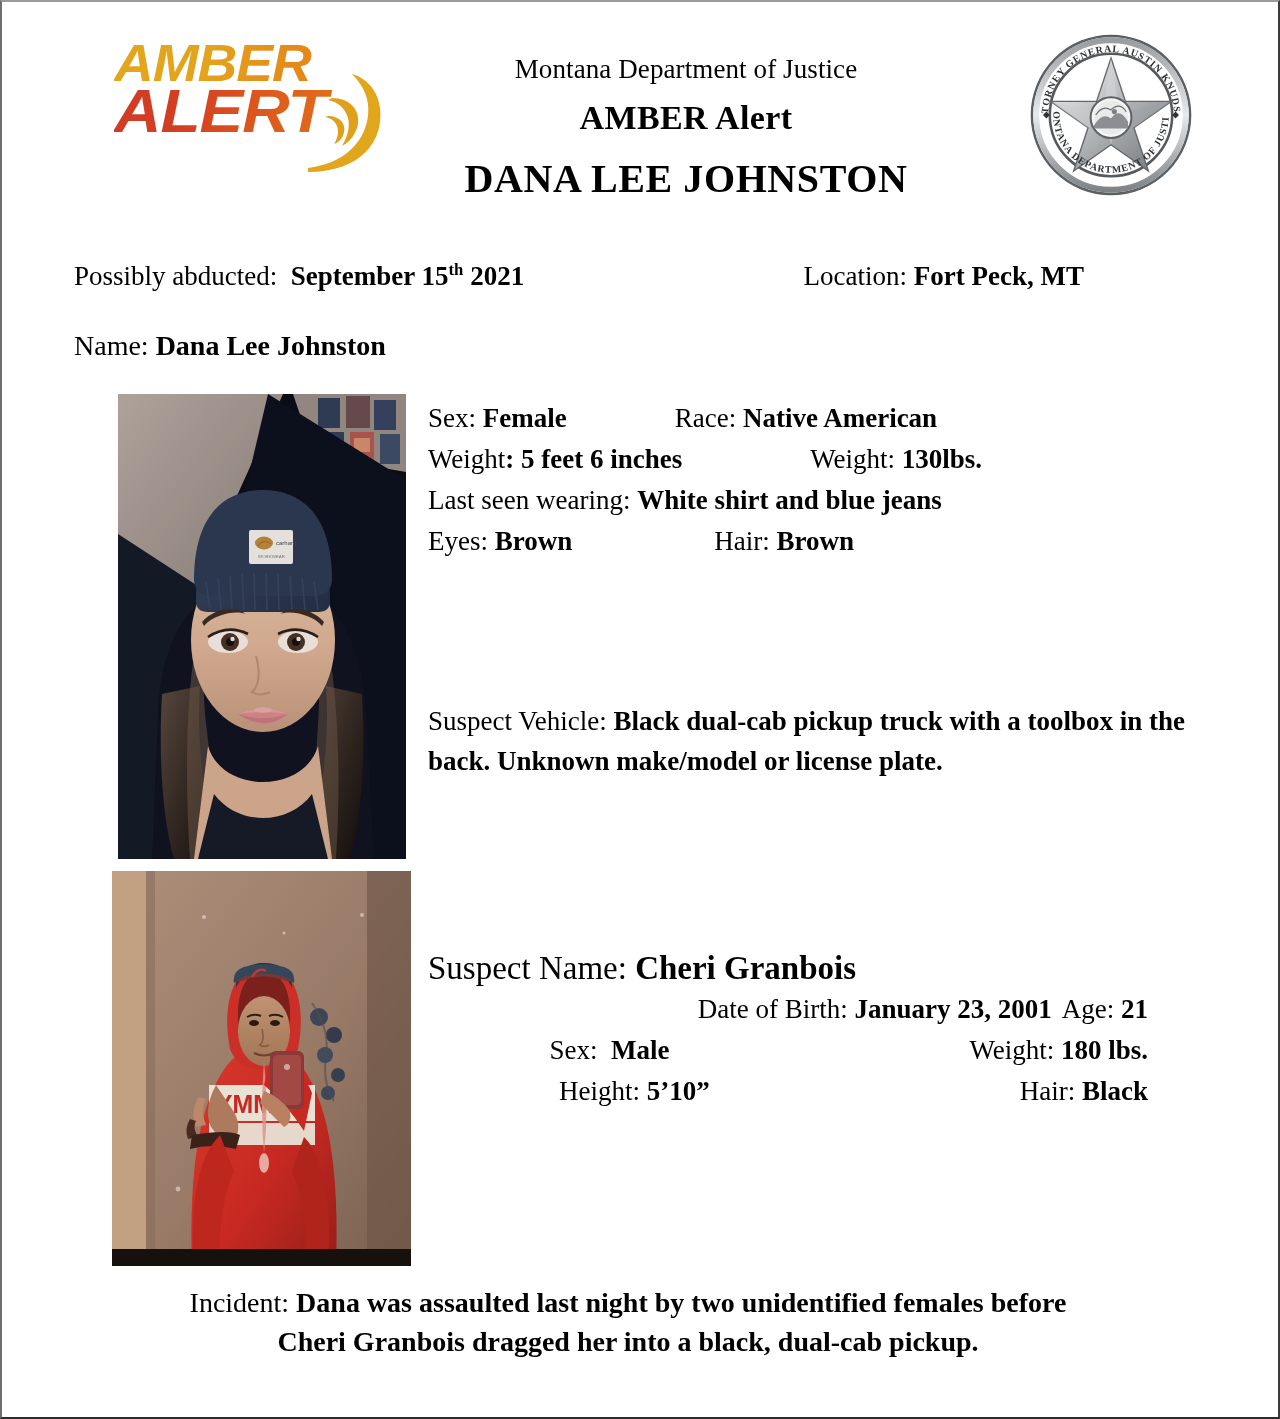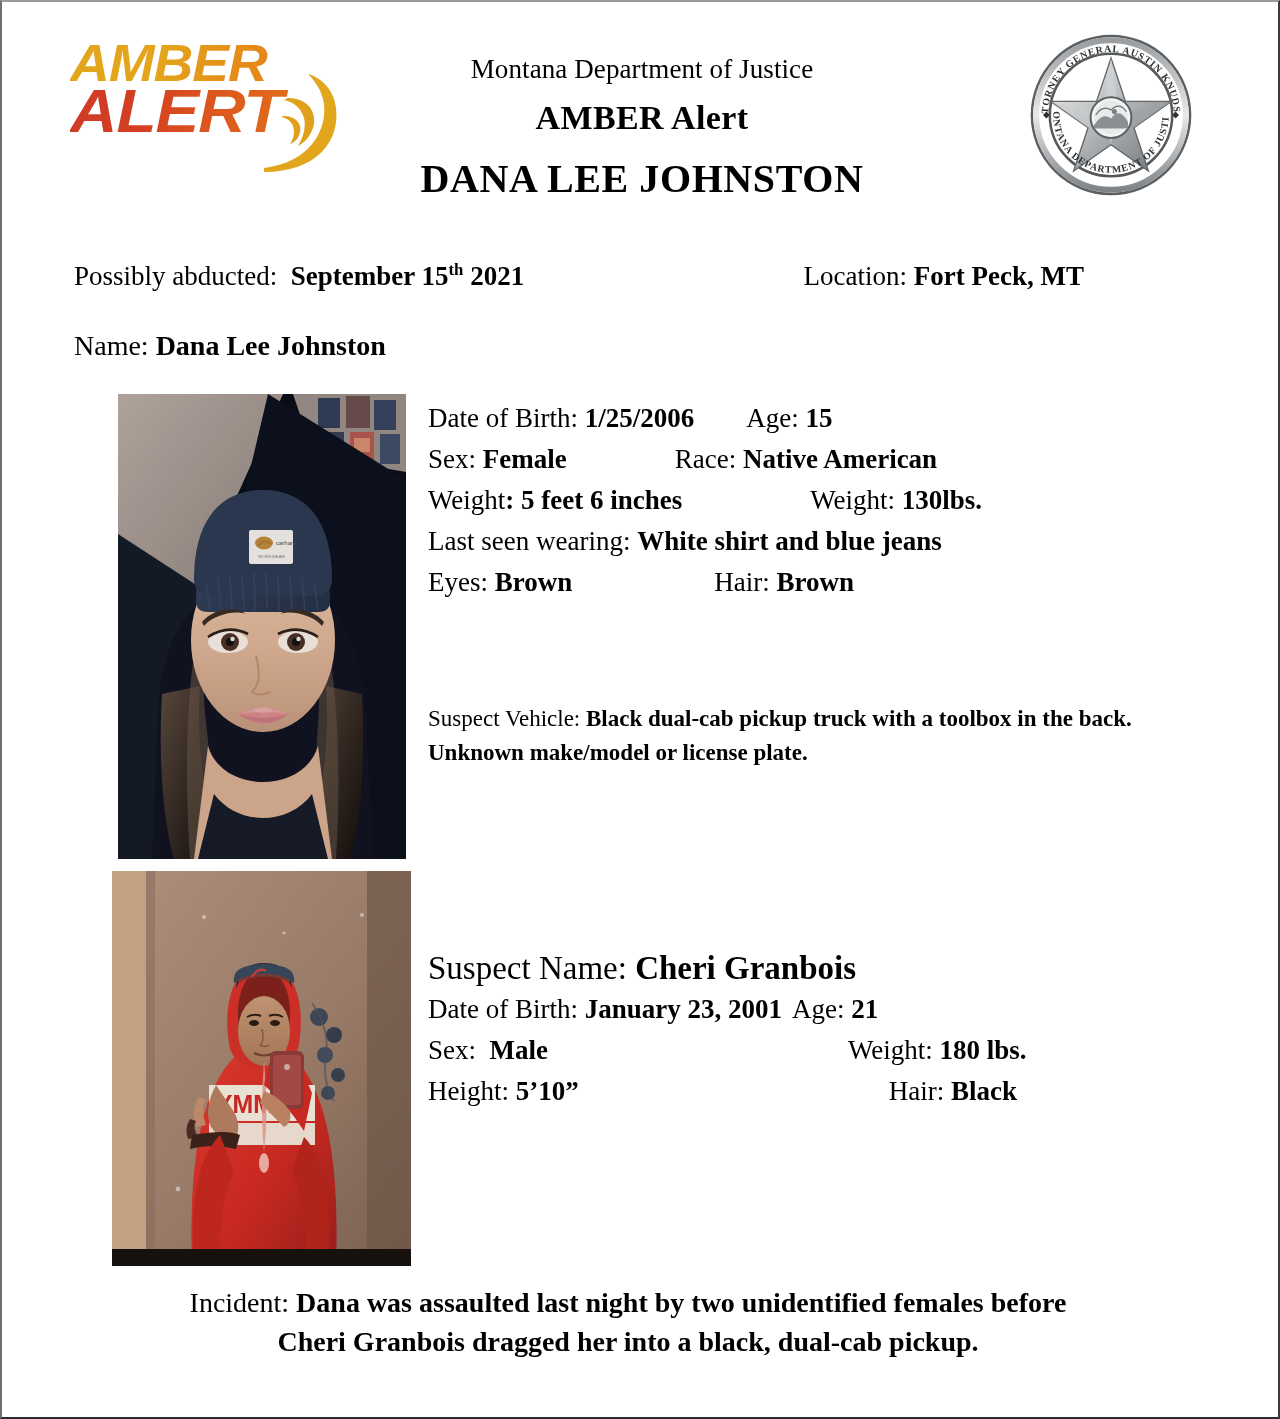--- a/index.html
+++ b/index.html
@@ -23,20 +23,21 @@
     border-left: 2px solid #6f6f6f;
     border-top: 2px solid #9a9a9a;
     border-right: 2px solid #3a3a3a;
     border-bottom: 2px solid #2b2b2b;
   }
 
   
   .header {
     position: relative;
     height: 232px;
+    margin-left: 44px;
   }
   .amber-logo {
     position: absolute;
     left: 68px;
     top: 38px;
     width: 230px;
     height: 130px;
   }
   .amber-logo .word {
     font-family: "Liberation Sans", "DejaVu Sans", sans-serif;
@@ -168,38 +169,39 @@
   .gap-1 { display: inline-block; width: 52px; }
   .gap-2 { display: inline-block; width: 108px; }
   .gap-3 { display: inline-block; width: 128px; }
   .gap-4 { display: inline-block; width: 142px; }
 
   .vehicle {
     position: absolute;
     left: 426px;
     top: 700px;
     width: 772px;
-    font-size: 23px;
+    font-size: 27px;
     line-height: 1.48;
   }
 
   
   .suspect-name-row {
     position: absolute;
     left: 426px;
     top: 948px;
     font-size: 33px;
   }
   .suspect-details {
     position: absolute;
     left: 426px;
     top: 987px;
     width: 720px;
     font-size: 27px;
     line-height: 1.52;
+    text-align: right;
   }
   .gap-s1 { display: inline-block; width: 10px; }
   .gap-s2 { display: inline-block; width: 300px; }
   .gap-s3 { display: inline-block; width: 310px; }
 
   
   .incident {
     position: absolute;
     left: 72px;
     top: 1282px;
@@ -361,25 +363,20 @@
       <path d="M120 320 q25 -11 50 0 q-25 -4 -50 0 Z" fill="#e3a0a0"></path>
       <ellipse cx="145" cy="316" rx="9" ry="3" fill="#eab2b2" opacity="0.6"></ellipse>
       <path d="M90 352 C 104 400, 186 400, 200 352 L214 465 L76 465 Z" fill="#d7ae90"></path>
       <path d="M96 400 C 120 432, 170 432, 194 400 L210 465 L80 465 Z" fill="#161b27"></path>
       <rect x="0" y="0" width="288" height="465" fill="#0b1020" opacity="0.06"></rect>
     </svg>
   </div>
 
   <div class="victim-details">
     <div class="dl-line">
-      <span>Date of Birth:</span>
-      <b>1/25/2006</b><span class="gap-1"></span><span>Age:</span>
-      <b>15</b>
-    </div>
-    <div class="dl-line">
       <span>Sex:</span>
       <b>Female</b><span class="gap-2"></span><span>Race:</span>
       <b>Native American</b>
     </div>
     <div class="dl-line">
       <span>Weight</span><b>:</b>
       <b>5 feet 6 inches</b><span class="gap-3"></span><span>Weight:</span>
       <b>130lbs.</b>
     </div>
     <div class="dl-line">

